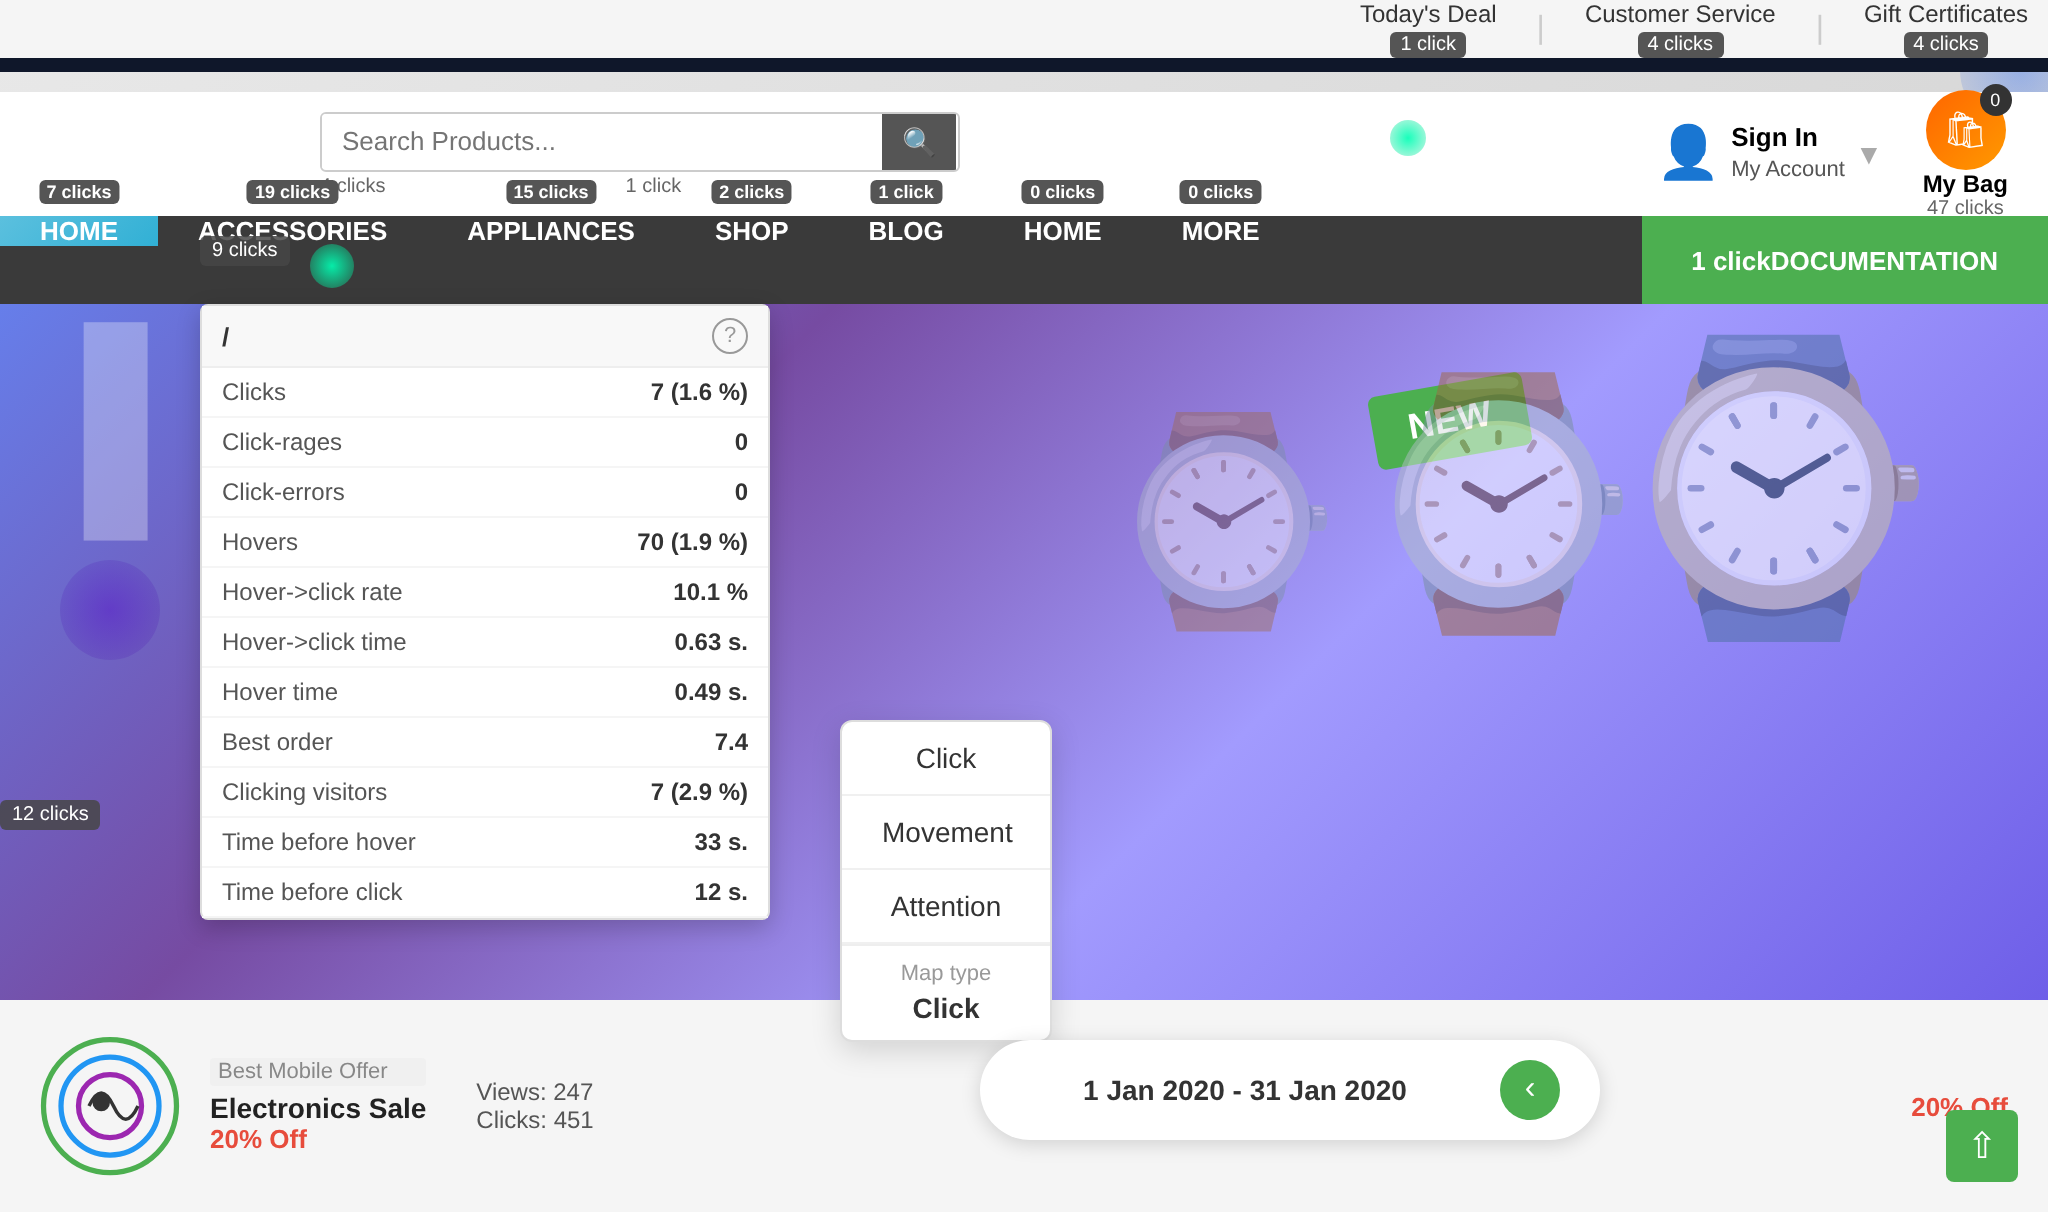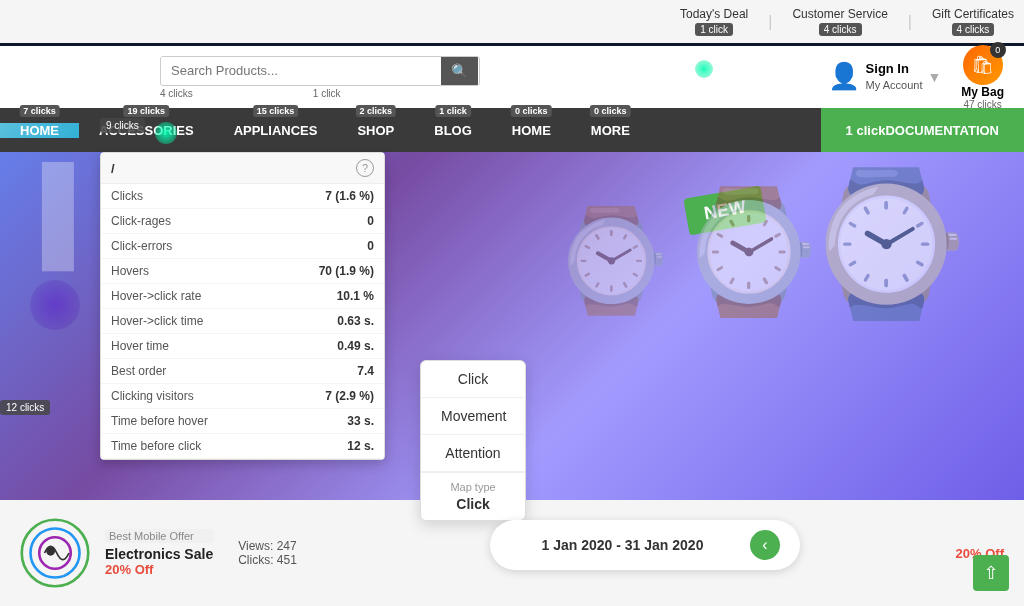--- a/index.html
+++ b/index.html
@@ -9,28 +9,28 @@
     .bg-overlay {
       position: absolute;
       top: 0; left: 0; width: 100%; height: 100%;
       background: linear-gradient(135deg, #e8e8e8 0%, #d0d0d0 100%);
     }
 
     
     .top-bar {
       position: absolute;
       top: 0; left: 0; width: 100%;
-      height: 46px;
+      height: 36px;
       background: #f5f5f5;
       display: flex;
       align-items: center;
       justify-content: flex-end;
       padding: 0 10px;
       gap: 20px;
-      border-bottom: 3px solid #0f172a;
+      border-bottom: 7px solid #0f172a;
       z-index: 10;
     }
 
     .top-bar-link {
       font-size: 12px;
       color: #333;
       cursor: pointer;
       display: flex;
       flex-direction: column;
       align-items: center;
@@ -166,21 +166,21 @@
       top: 108px; left: 0; width: 100%;
       height: 44px;
       background: #3a3a3a;
       display: flex;
       align-items: center;
       z-index: 10;
     }
 
     .nav-items {
       display: flex;
-      align-items: center;
+      align-items: flex-start;
       height: 100%;
       flex: 1;
     }
 
     .nav-item {
       padding: 0 20px;
       display: flex;
       align-items: center;
       color: #fff;
       font-size: 13px;

